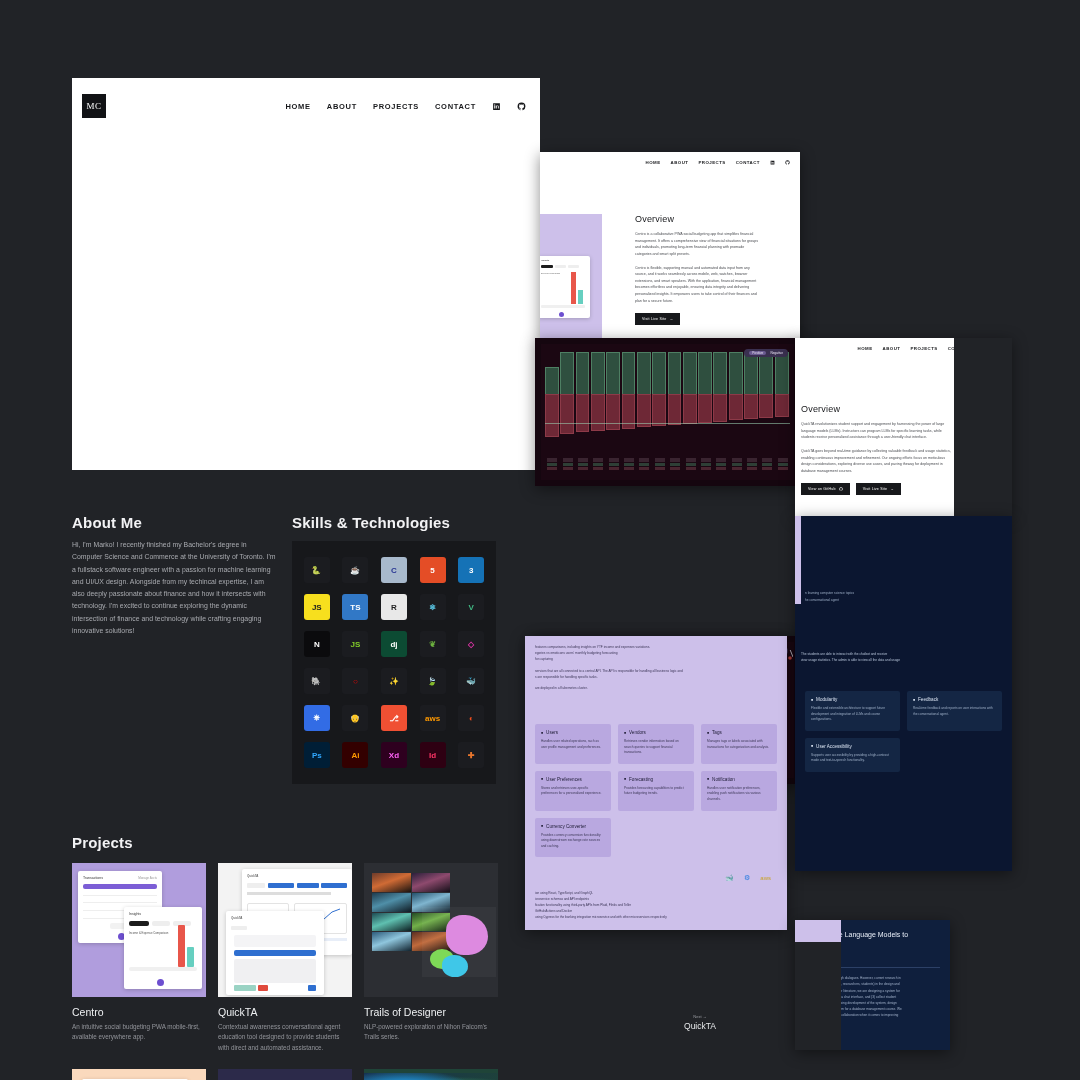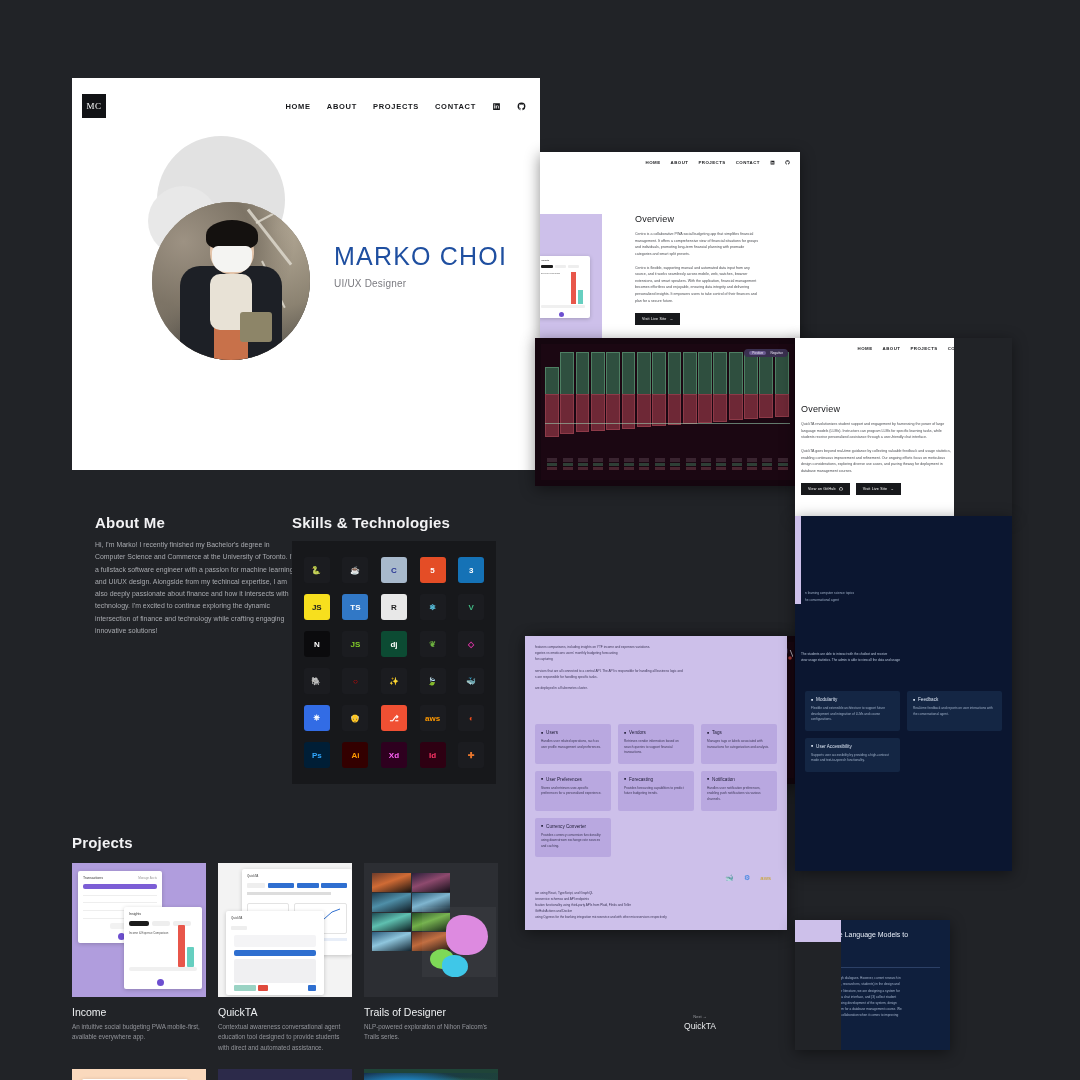--- a/index.html
+++ b/index.html
@@ -81,21 +81,21 @@
     background: #f4f4f2; border-radius: 6px 6px 14px 14px;
   }
 
   .hero-text { position: absolute; left: 262px; top: 118px; }
   .hero-name {
     font-size: 25px; letter-spacing: 1.2px; color: #1f4fa0; font-weight: 400;
   }
   .hero-role { font-size: 10px; color: #7b7b80; margin-top: 7px; letter-spacing: .2px; }
 
   
-  .about-wrap { position: absolute; left: 94px; top: 514px; width: 206px; margin-left: 23px; }
+  .about-wrap { position: absolute; left: 94px; top: 514px; width: 206px; }
   .sec-title { color: #f2f2f4; font-size: 15px; font-weight: 700; letter-spacing: .2px; }
   .about-p {
     color: #a9abb0; font-size: 6.9px; line-height: 1.78; margin-top: 8px; letter-spacing: .02px;
   }
 
   .skills-wrap { position: absolute; left: 314px; top: 514px; width: 204px; }
   .skills-panel {
     margin-top: 10px; background: #17181b; width: 204px; padding: 16px 10px;
     display: grid; grid-template-columns: repeat(5, 1fr); gap: 11px 9px; justify-items: center;
   }
@@ -181,43 +181,20 @@
           <a>CONTACT</a>
           <svg class="nav-ico" viewBox="0 0 24 24">
               <path d="M3 3h18v18H3V3zm5.5 6.5H6v8h2.5v-8zM7.25 5.8a1.45 1.45 0 100 2.9 1.45 1.45 0 000-2.9zM18 17.5v-4.6c0-2.4-1.3-3.5-3-3.5-1.4 0-2 .77-2.35 1.3V9.5H10.2v8h2.45v-4.45c0-1.18.22-2.32 1.68-2.32 1.44 0 1.46 1.35 1.46 2.4v4.37H18z"></path>
             </svg>
           <svg class="nav-ico" viewBox="0 0 24 24">
               <path d="M12 1.5A10.5 10.5 0 001.5 12c0 4.64 3 8.57 7.18 9.96.53.1.72-.23.72-.5v-1.8c-2.92.63-3.54-1.25-3.54-1.25-.48-1.22-1.17-1.55-1.17-1.55-.96-.65.07-.64.07-.64 1.06.08 1.62 1.09 1.62 1.09.94 1.61 2.47 1.15 3.07.88.1-.68.37-1.15.67-1.41-2.33-.27-4.78-1.17-4.78-5.18 0-1.15.41-2.08 1.08-2.82-.11-.27-.47-1.34.1-2.79 0 0 .88-.28 2.88 1.07a9.9 9.9 0 015.25 0c2-1.35 2.88-1.07 2.88-1.07.57 1.45.21 2.52.1 2.79.67.74 1.08 1.67 1.08 2.82 0 4.02-2.46 4.9-4.8 5.16.38.33.71.97.71 1.95v2.9c0 .28.19.61.73.5A10.5 10.5 0 0022.5 12 10.5 10.5 0 0012 1.5z"></path>
             </svg>
         </div>
       </div>
 
-      <div class="hero-body">
-        <div class="blob-a"></div>
-        <div class="blob-b"></div>
-
-        <div class="avatar">
-          <div class="bg"></div>
-          <div class="branch" style="left:96px; top:6px; width:70px; height:3px; transform:rotate(52deg);"></div>
-          <div class="branch" style="left:104px; top:20px; width:58px; height:2px; transform:rotate(-28deg);"></div>
-          <div class="branch" style="left:110px; top:58px; width:52px; height:2px; transform:rotate(64deg);"></div>
-          <div class="body"></div>
-          <div class="torso-mid"></div>
-          <div class="hoodie"></div>
-          <div class="pocket"></div>
-          <div class="head"></div>
-          <div class="hair"></div>
-          <div class="mask"></div>
-        </div>
-
-        <div class="hero-text">
-          <div class="hero-name">MARKO CHOI</div>
-          <div class="hero-role">UI/UX Designer</div>
-        </div>
-      </div>
     </div>
 
     <div class="about-wrap" style="position:absolute; left:0; top:436px; width:206px;">
       <div class="sec-title">About Me</div>
       <div class="about-p">Hi, I'm Marko! I recently finished my Bachelor's degree in Computer Science and Commerce at the University of Toronto. I'm a fullstack software engineer with a passion for machine learning and UI/UX design. Alongside from my techincal expertise, I am also deeply passionate about finance and how it intersects with technology. I'm excited to continue exploring the dynamic intersection of finance and technology while crafting engaging innovative solutions!</div>
     </div>
 
     <div class="skills-wrap" style="position:absolute; left:220px; top:436px;">
       <div class="sec-title">Skills &amp; Technologies</div>
       <div class="skills-panel" id="skills-panel">
@@ -276,21 +253,21 @@
               <div style="position:absolute;left:5px;top:14px;width:20px;height:5px;background:#1c1c1c;border-radius:2px;"></div>
               <div style="position:absolute;left:28px;top:14px;width:18px;height:5px;background:#eee;border-radius:2px;"></div>
               <div style="position:absolute;left:49px;top:14px;width:18px;height:5px;background:#eee;border-radius:2px;"></div>
               <div style="position:absolute;left:5px;top:24px;font-size:2.8px;color:#555;">Income &amp; Expense Comparison</div>
               <div class="mini-bar" style="left:54px;bottom:22px;width:7px;height:42px;background:#e8564a;"></div>
               <div class="mini-bar" style="left:63px;bottom:22px;width:7px;height:20px;background:#66cfc0;"></div>
               <div style="position:absolute;left:5px;bottom:18px;width:68px;height:4px;background:#f0f0f0;border-radius:2px;"></div>
               <div style="position:absolute;left:33px;bottom:3px;width:7px;height:7px;background:#6d4fd0;border-radius:50%;"></div>
             </div>
           </div>
-          <div class="proj-name">Income</div>
+          <div class="proj-name">Centro</div>
           <div class="proj-desc">An intuitive social budgeting PWA mobile-first, available everywhere app.</div>
         </div>
 
         <div>
           <div class="proj-thumb th-quickta">
             <div class="mini-card" style="left:24px; top:6px; width:110px; height:86px;">
               <div style="position:absolute;left:5px;top:5px;font-size:3px;color:#333;">QuickTA</div>
               <div style="position:absolute;left:5px;top:14px;width:18px;height:5px;background:#eee;border-radius:1px;"></div>
               <div style="position:absolute;left:26px;top:14px;width:26px;height:5px;background:#2f6fd0;border-radius:1px;"></div>
               <div style="position:absolute;left:55px;top:14px;width:22px;height:5px;background:#2f6fd0;border-radius:1px;"></div>

